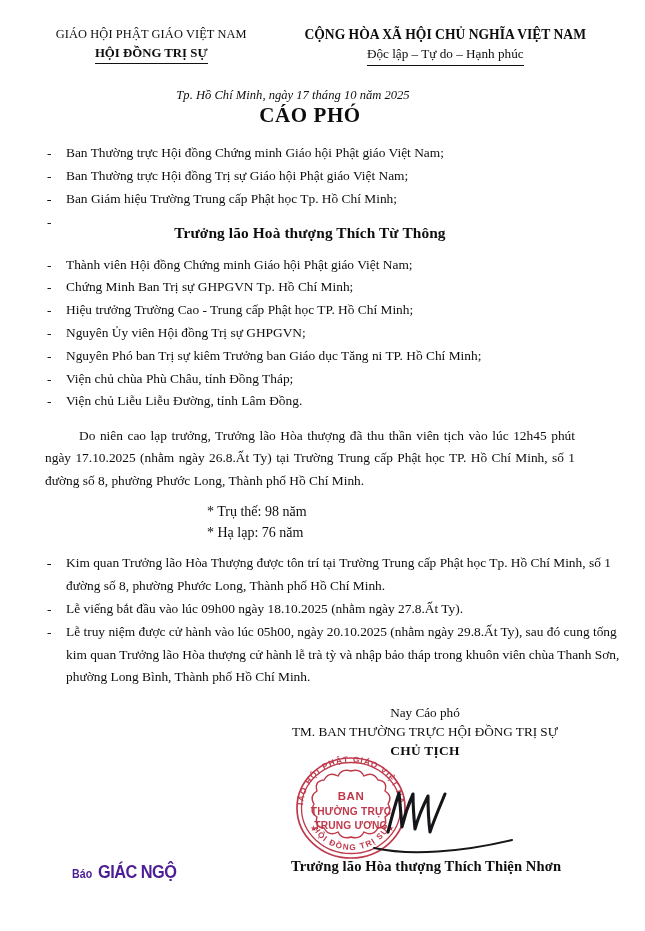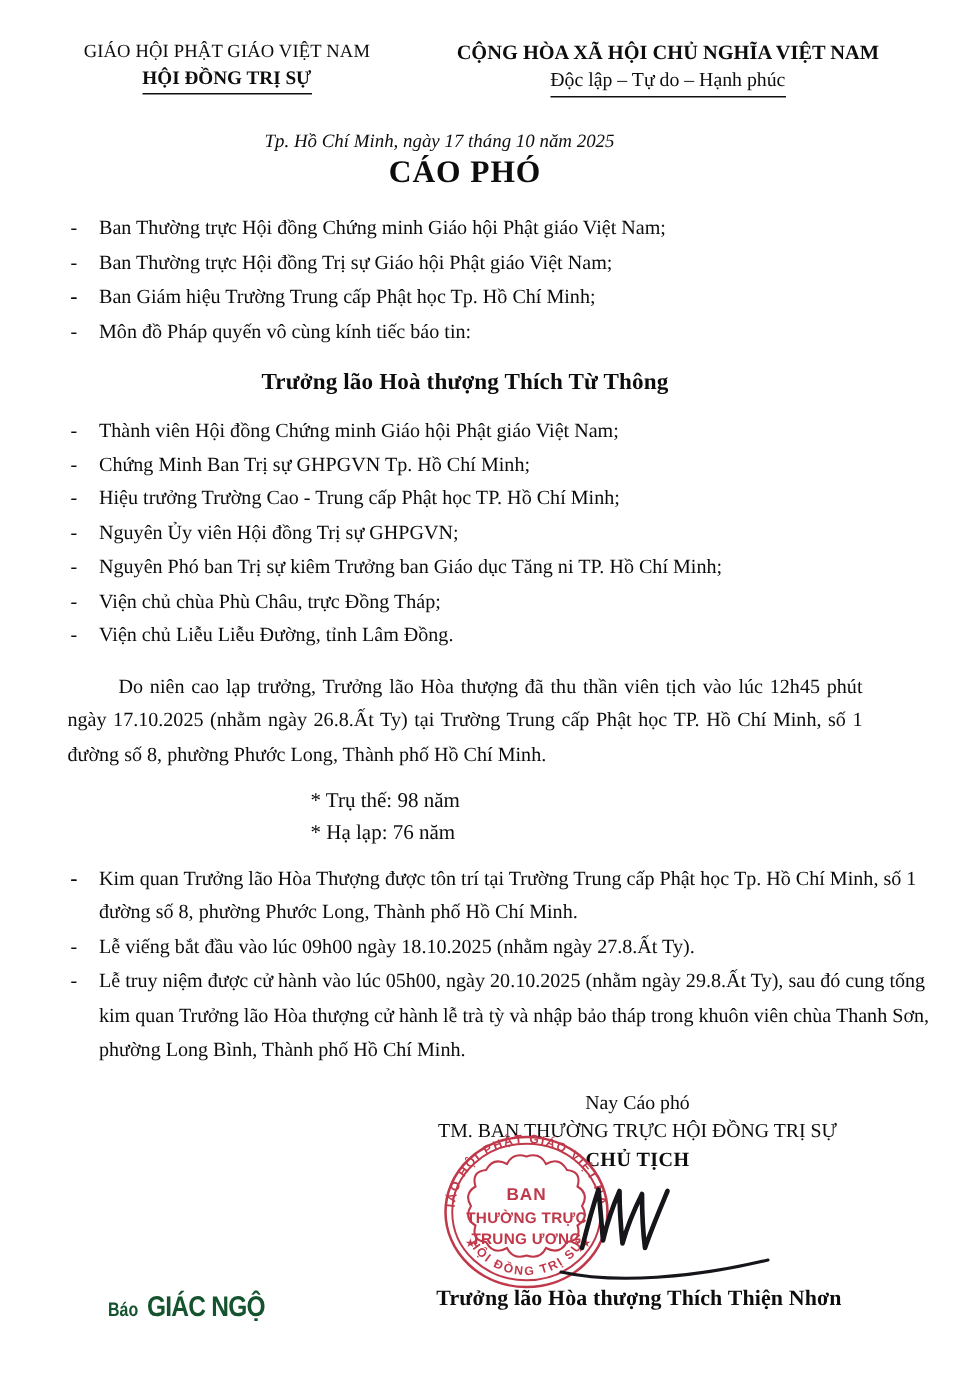--- a/index.html
+++ b/index.html
@@ -65,21 +65,21 @@
   .sealwrap svg{display:block;width:126px;height:106px;overflow:visible;}
 
   
   .sigwrap{position:absolute;left:366px;top:770px;width:200px;height:95px;}
   .sigwrap svg{display:block;width:200px;height:95px;}
 
   
   .signer{position:absolute;left:0;right:0;top:858px;text-align:center;
           padding-left:232px;font-size:14.6px;font-weight:bold;letter-spacing:.1px;}
   .brand{position:absolute;left:72px;top:861px;display:flex;align-items:baseline;
-         color:#14532d;font-family:"Liberation Sans","DejaVu Sans",sans-serif;}
+         color:#4c1d95;font-family:"Liberation Sans","DejaVu Sans",sans-serif;}
   .brand .b1{font-size:13px;font-weight:bold;transform:scaleX(.82);transform-origin:left bottom;}
   .brand .b2{font-size:19px;font-weight:bold;letter-spacing:-0.6px;transform:scaleX(.86);
              transform-origin:left bottom;margin-left:1px;}
 </style>
 </head>
 <body>
 
 <div class="page">
 
   <div class="masthead">
@@ -95,32 +95,32 @@
 
   <div class="dateline">Tp. Hồ Chí Minh, ngày 17 tháng 10 năm 2025</div>
 
   <div class="doc-title">CÁO PHÓ</div>
 
   <ul class="dlist">
     <li><span class="dash">-</span><span>Ban Thường trực Hội đồng Chứng minh Giáo hội Phật giáo Việt Nam;</span></li>
     <li><span class="dash">-</span><span>Ban Thường trực Hội đồng Trị sự Giáo hội Phật giáo Việt Nam;</span></li>
     <li><span class="dash">-</span></li>
     <li><span class="dash">-</span><span>Ban Giám hiệu Trường Trung cấp Phật học Tp. Hồ Chí Minh;</span></li>
-    <li><span class="dash">-</span><span>Môn đồ Pháp quyến vô cùng kính tiếc báo tin:</span></li>
+    <li><span class="dash">-</span></li>
   </ul>
 
   <div class="honoree">Trưởng lão Hoà thượng Thích Từ Thông</div>
 
   <ul class="dlist tight">
     <li><span class="dash">-</span><span>Thành viên Hội đồng Chứng minh Giáo hội Phật giáo Việt Nam;</span></li>
     <li><span class="dash">-</span><span>Chứng Minh Ban Trị sự GHPGVN Tp. Hồ Chí Minh;</span></li>
     <li><span class="dash">-</span><span>Hiệu trưởng Trường Cao - Trung cấp Phật học TP. Hồ Chí Minh;</span></li>
     <li><span class="dash">-</span><span>Nguyên Ủy viên Hội đồng Trị sự GHPGVN;</span></li>
     <li><span class="dash">-</span><span>Nguyên Phó ban Trị sự kiêm Trưởng ban Giáo dục Tăng ni TP. Hồ Chí Minh;</span></li>
-    <li><span class="dash">-</span><span>Viện chủ chùa Phù Châu, trực Đồng Tháp;</span></li>
+    <li><span class="dash">-</span><span>Viện chủ chùa Phù Châu, tỉnh Đồng Tháp;</span></li>
     <li><span class="dash">-</span><span>Viện chủ Liễu Liễu Đường, tỉnh Lâm Đồng.</span></li>
   </ul>
 
   <div class="para">Do niên cao lạp trưởng, Trưởng lão Hòa thượng đã thu thần viên tịch vào lúc 12h45 phút ngày 17.10.2025 (nhằm ngày 26.8.Ất Ty) tại Trường Trung cấp Phật học TP. Hồ Chí Minh, số 1 đường số 8, phường Phước Long, Thành phố Hồ Chí Minh.</div>
 
   <div class="stars">
     <span class="sline">* Trụ thế: 98 năm</span>
     <span class="sline">* Hạ lạp: 76 năm</span>
   </div>
 

